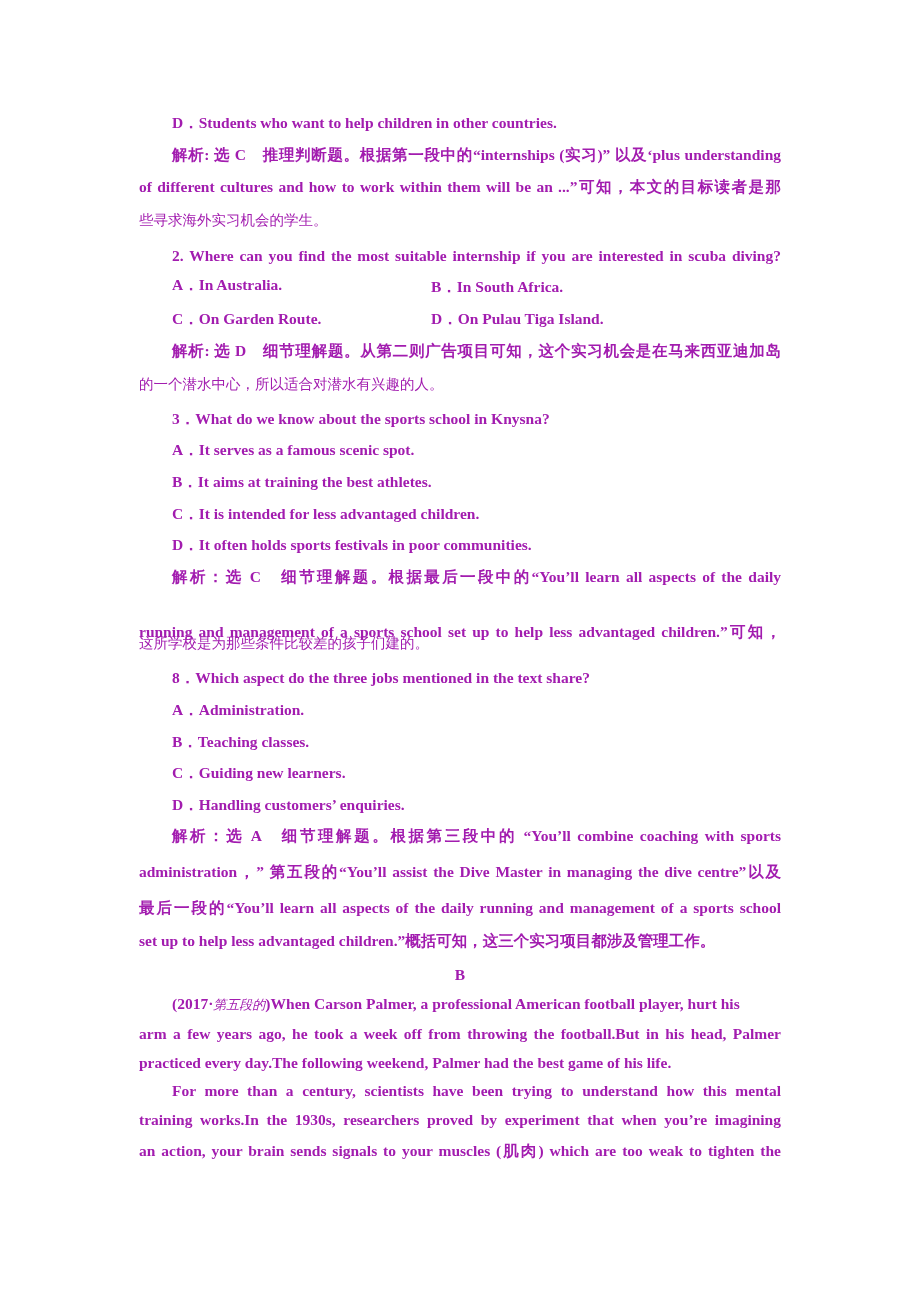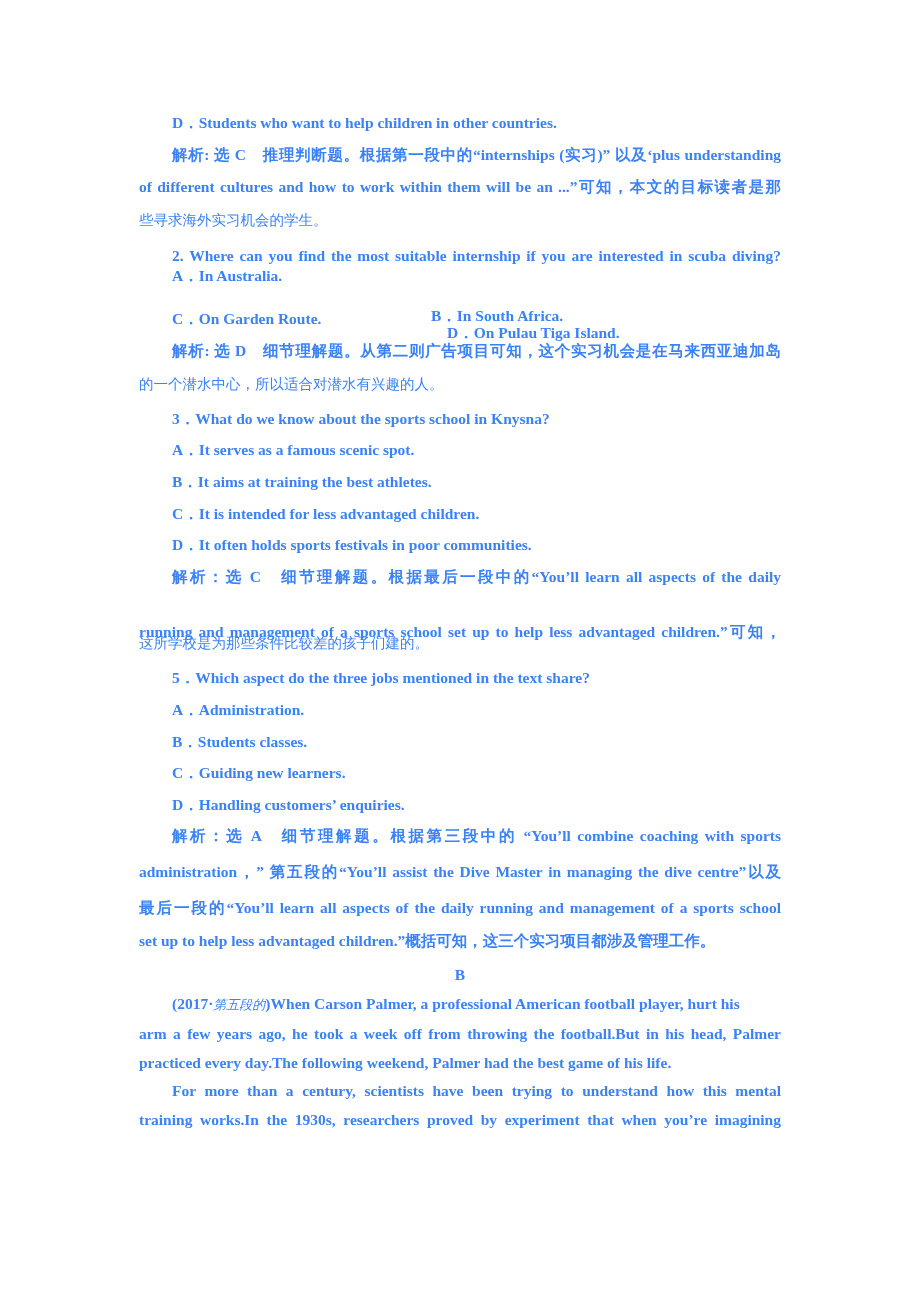--- a/index.html
+++ b/index.html
@@ -1,19 +1,19 @@
 <!DOCTYPE html>
 <html><head>
 <meta charset="utf-8">
 <style>
   html, body { margin: 0; padding: 0; background: #ffffff; }
   body { width: 920px; height: 1302px; position: relative; overflow: hidden; }
   .page {
     position: absolute; left: 0; top: 0; width: 780px; height: 1302px;
-    background: #ffffff; color: #3b82f6;
+    background: #ffffff; color: #a21caf;
     font-family: "Liberation Serif", "DejaVu Serif", serif;
     font-weight: bold; font-size: 15.5px;
   }
   .line {
     position: absolute; left: 139px; width: 642px;
     white-space: nowrap; line-height: 20px; height: 20px;
   }
   .indent { left: 172px; width: 609px; }
   .just {
     text-align: justify; text-align-last: justify; white-space: normal;
@@ -26,51 +26,52 @@
 <body>
 
 <div class="page">
 
   <div class="line indent" style="top:113px">D．Students who want to help children in other countries.</div>
   <div class="line indent just" style="top:145px">解析: 选 C　推理判断题。根据第一段中的“internships (实习)” 以及‘plus understanding</div>
   <div class="line just" style="top:177px">of different cultures and how to work within them will be an ...”可知，本文的目标读者是那</div>
   <div class="line cn" style="top:210px">些寻求海外实习机会的学生。</div>
 
   <div class="line indent just" style="top:246px">2. Where can you find the most suitable internship if you are interested in scuba diving?</div>
-  <div class="line indent" style="top:266px">
+  <div class="line indent" style="top:275px">
     <span>A．In Australia.</span>
   </div>
-  <div class="line" style="top:277px; left:431px; width:300px;margin-top:29px;">B．In South Africa.</div>
+  <div class="line" style="top:277px; left:431px; width:300px;">B．In South Africa.</div>
   <div class="line indent" style="top:309px">C．On Garden Route.</div>
-  <div class="line" style="top:323px; left:431px; width:300px;margin-left:16px;">D．On Pulau Tiga Island.</div>
+  <div class="line" style="top:309px; left:431px; width:300px;">D．On Pulau Tiga Island.</div>
   <div class="line indent just" style="top:341px">解析: 选 D　细节理解题。从第二则广告项目可知，这个实习机会是在马来西亚迪加岛</div>
   <div class="line cn" style="top:374px">的一个潜水中心，所以适合对潜水有兴趣的人。</div>
 
   <div class="line indent" style="top:409px">3．What do we know about the sports school in Knysna?</div>
   <div class="line indent" style="top:440px">A．It serves as a famous scenic spot.</div>
   <div class="line indent" style="top:472px">B．It aims at training the best athletes.</div>
   <div class="line indent" style="top:504px">C．It is intended for less advantaged children.</div>
   <div class="line indent" style="top:535px">D．It often holds sports festivals in poor communities.</div>
   <div class="line indent just" style="top:567px">解析：选 C　细节理解题。根据最后一段中的“You’ll learn all aspects of the daily</div>
   <div class="line just" style="top:622px">running and management of a sports school set up to help less advantaged children.”可知，</div>
   <div class="line cn" style="top:633px">这所学校是为那些条件比较差的孩子们建的。</div>
 
-  <div class="line indent" style="top:668px">5．Which aspect do the three jobs mentioned in the text share?</div>
+  <div class="line indent" style="top:668px">8．Which aspect do the three jobs mentioned in the text share?</div>
   <div class="line indent" style="top:700px">A．Administration.</div>
-  <div class="line indent" style="top:732px">B．Students classes.</div>
+  <div class="line indent" style="top:732px">B．Teaching classes.</div>
   <div class="line indent" style="top:763px">C．Guiding new learners.</div>
   <div class="line indent" style="top:795px">D．Handling customers’ enquiries.</div>
   <div class="line indent just" style="top:826px">解析：选 A　细节理解题。根据第三段中的 “You’ll combine coaching with sports</div>
   <div class="line just" style="top:862px">administration，” 第五段的“You’ll assist the Dive Master in managing the dive centre”以及</div>
   <div class="line just" style="top:898px">最后一段的“You’ll learn all aspects of the daily running and management of a sports school</div>
   <div class="line" style="top:931px">set up to help less advantaged children.”概括可知，这三个实习项目都涉及管理工作。</div>
 
   <div class="line center" style="top:965px">B</div>
 
   <div class="line indent" style="top:994px; white-space:nowrap;">
     <span>(2017·</span><span class="source">第五段的</span><span>)When Carson Palmer, a professional American football player, hurt his</span>
   </div>
   <div class="line just" style="top:1024px">arm a few years ago, he took a week off from throwing the football.But in his head, Palmer</div>
   <div class="line" style="top:1053px">practiced every day.The following weekend, Palmer had the best game of his life.</div>
   <div class="line indent just" style="top:1081px">For more than a century, scientists have been trying to understand how this mental</div>
   <div class="line just" style="top:1110px">training works.In the 1930s, researchers proved by experiment that when you’re imagining</div>
+  <div class="line just" style="top:1141px">an action, your brain sends signals to your muscles (肌肉) which are too weak to tighten the</div>
 
 </div>
 
 </body></html>

